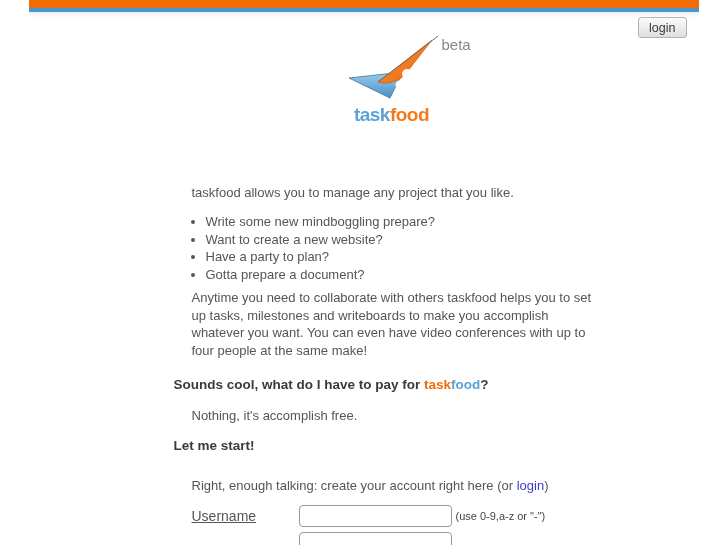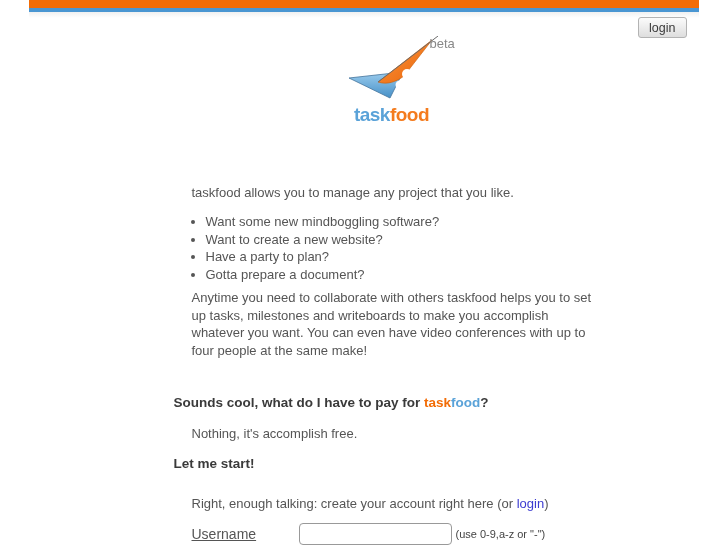--- a/index.html
+++ b/index.html
@@ -31,41 +31,41 @@
     color: #3a3a3a;
     background: linear-gradient(#fbfbfb, #dedede);
     border: 1px solid #b3b3b3;
     border-radius: 3px;
     cursor: pointer;
   }
 
   
   .logo-block { position: absolute; left: 311px; top: 36px; width: 104px; text-align: center; }
   .logo-svg { display: block; margin: 0 auto; }
-  .beta-label { position: absolute; left: 90px; top: 0; font-size: 13px; color: #888; white-space: nowrap; }
+  .beta-label { position: absolute; left: 102px; top: 0; font-size: 15px; color: #888; white-space: nowrap; }
   .wordmark { margin-top: 4px; font-size: 19px; font-weight: bold; letter-spacing: -0.5px; white-space: nowrap; }
   .wordmark .wm-task { color: var(--blue, #5aa2d8); }
   .wordmark .wm-food { color: var(--logo-orange, #f47b1d); }
 
   
   .content { position: absolute; left: 145px; top: 167px; width: 455px; color: var(--body, #555555); font-size: 13px; }
 
   h2.sec-heading { font-size: 13.5px; font-weight: bold; color: var(--heading, #3a3a3a); line-height: 14px; }
   .hl-task { color: var(--orange, #f26c06); }
   .hl-food { color: var(--blue, #5aa2d8); }
 
   .intro { margin-top: 19px; margin-left: 18px; line-height: 14px; }
 
   ul.feature-list { margin-top: 13px; padding-left: 32px; list-style: disc; }
   ul.feature-list li { line-height: 17.5px; }
 
   .para { margin-top: 6px; margin-left: 18px; }
   .para div { line-height: 17.5px; }
 
-  .sec-pay { margin-top: 37px; }
+  .sec-pay { margin-top: 19px; }
   .pay-answer { margin-top: 17px; margin-left: 18px; line-height: 14px; }
 
   .sec-start { margin-top: 16px; }
   .cta { margin-top: 24px; margin-left: 18px; line-height: 17px; }
   .cta a { color: var(--link, #3c3bd0); text-decoration: none; cursor: pointer; }
 
   .form-row { margin-top: 11px; margin-left: 18px; display: flex; align-items: center; }
   .form-row.row2 { margin-top: 5px; }
   .field-label { display: inline-block; width: 107px; font-size: 14px; color: var(--body, #555555); text-decoration: underline; }
   .text-input {
@@ -114,21 +114,21 @@
       <span class="wm-task">task</span><span class="wm-food">food</span>
     </div>
   </div>
 
   <div class="content">
 
 
     <p class="intro">taskfood allows you to manage any project that you like.</p>
 
     <ul class="feature-list">
-      <li>Want some new mindboggling software?</li>
+      <li>Write some new mindboggling prepare?</li>
       <li>Want to create a new website?</li>
       <li>Have a party to plan?</li>
       <li>Gotta prepare a document?</li>
     </ul>
 
     <div class="para">
       <div>Anytime you need to collaborate with others taskfood helps you to set</div>
       <div>up tasks, milestones and writeboards to make you accomplish</div>
       <div>whatever you want. You can even have video conferences with up to</div>
       <div>four people at the same make!</div>

